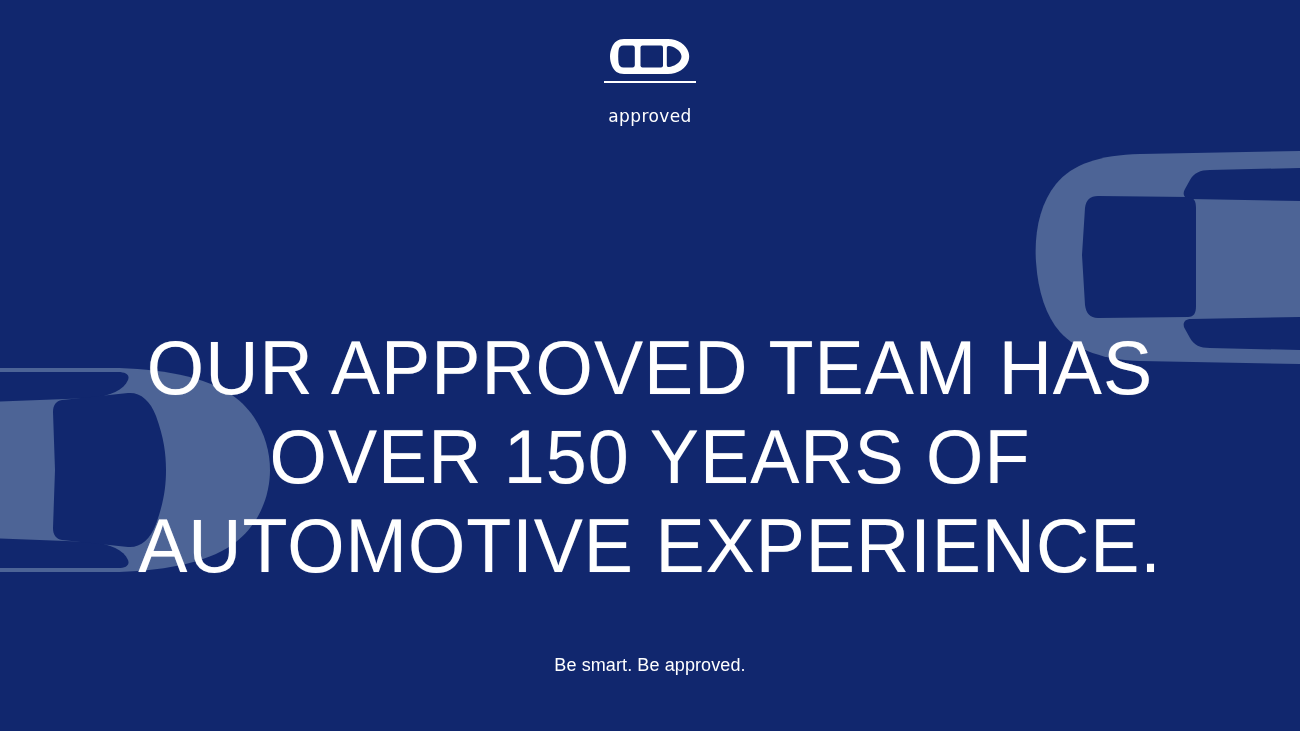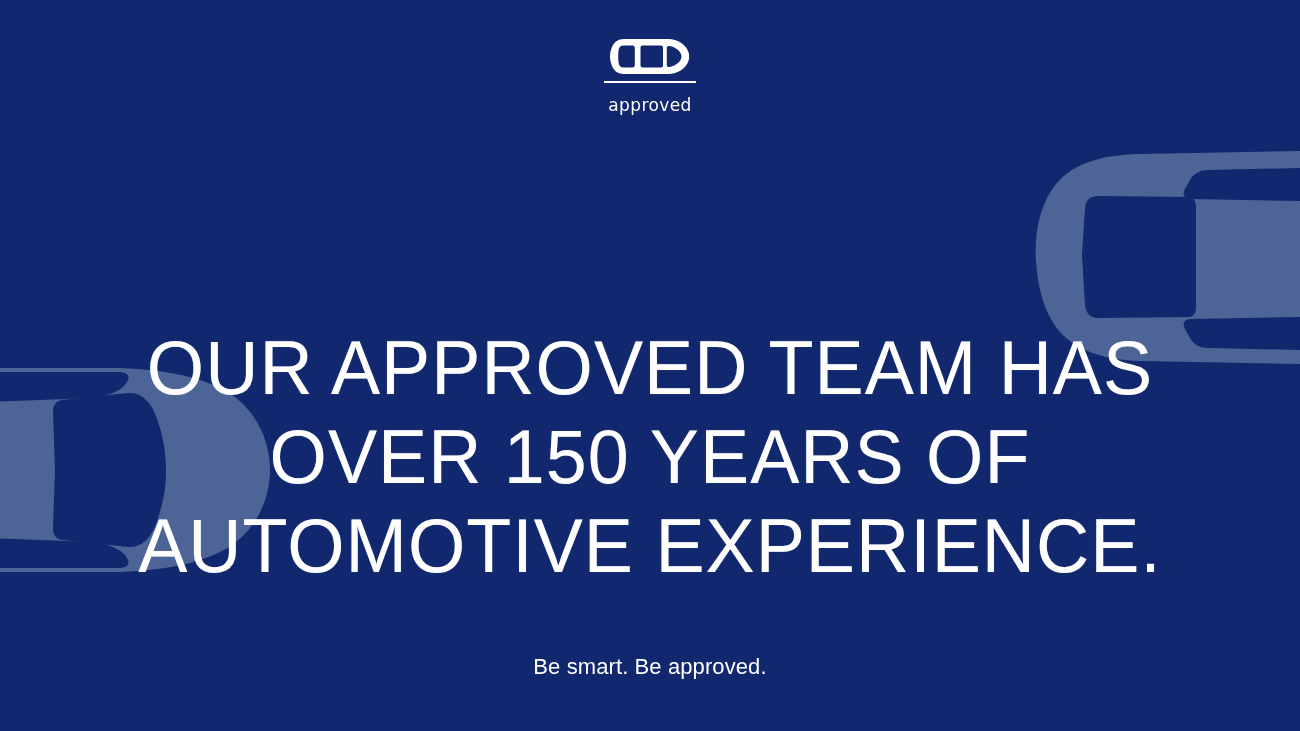--- a/index.html
+++ b/index.html
@@ -44,21 +44,21 @@
     height: 37px;
     display: block;
   }
   .logo-rule {
     width: 92px;
     height: 2px;
     background: #ffffff;
     margin-top: 6px;
   }
   .logo-word {
-    margin-top: 14px;
+    margin-top: 25px;
     color: #ffffff;
     font-size: 17px;
     letter-spacing: 0.4px;
     font-weight: 400;
     font-family: "DejaVu Sans", sans-serif;
     line-height: 1;
   }
 
   
   .headline {
@@ -81,21 +81,21 @@
   }
 
   
   .tagline {
     position: absolute;
     top: 656px;
     left: 0;
     width: 1300px;
     text-align: center;
     color: #ffffff;
-    font-size: 22px;
+    font-size: 18px;
     font-weight: 400;
     letter-spacing: 0.1px;
     font-family: "Liberation Sans Narrow", "Liberation Sans", sans-serif;
     line-height: 1;
   }
 </style>
 </head>
 <body>
 
 <div class="slide">

